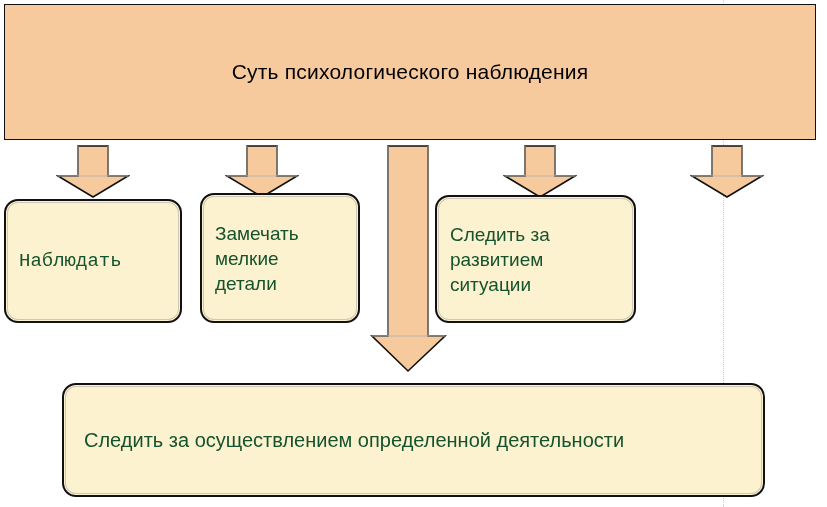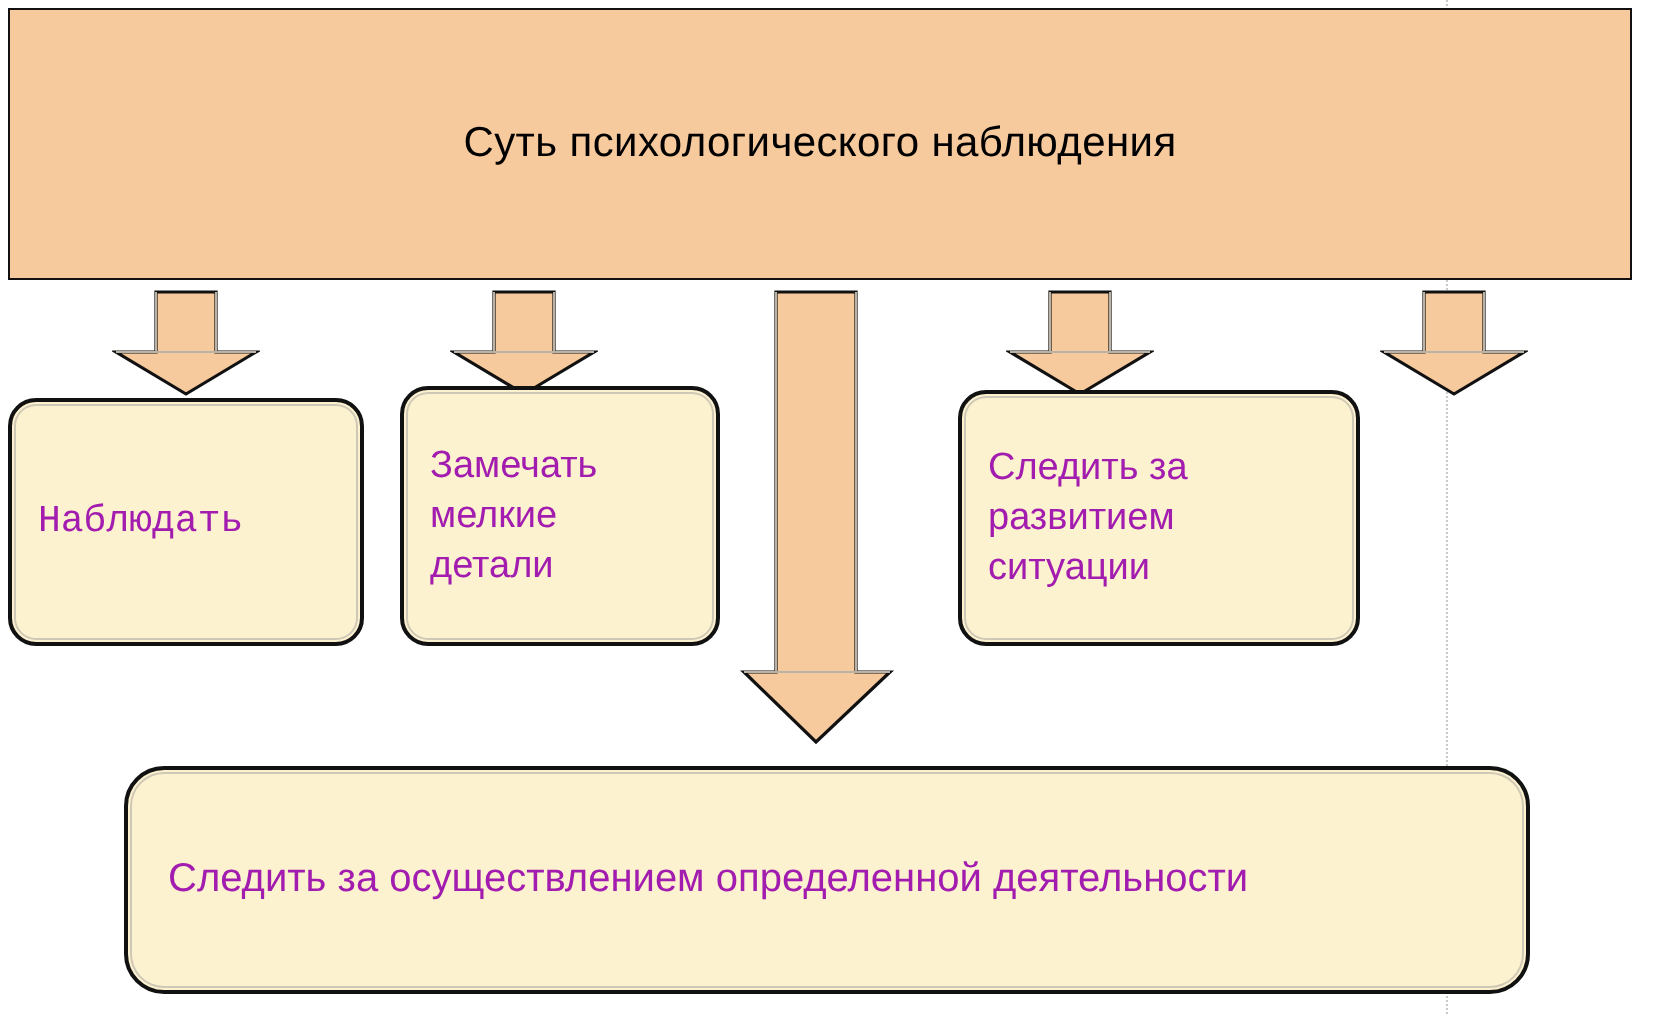--- a/index.html
+++ b/index.html
@@ -66,21 +66,21 @@
     box-shadow: inset 0 0 0 1px #FDF2CF, inset 0 0 0 2px #cfc8b6;
   }
   .rbox .rbox-text {
     position: absolute;
     left: 13px;
     right: 8px;
     top: 50%;
     transform: translateY(-50%);
     font-size: 19px;
     line-height: 25px;
-    color: #a21caf;
+    color: #14532d;
     text-align: left;
     white-space: pre-line;
   }
 
   
   .bottom-box .rbox-text {
     font-size: 20px;
     left: 20px;
     right: 14px;
   }
@@ -134,24 +134,24 @@
   <div class="rbox" style="left:4px; top:199px; width:178px; height:124px;font-family:Liberation Mono, monospace;">
     <div class="rbox-text">Наблюдать</div>
   </div>
 
   <div class="rbox" style="left:200px; top:193px; width:160px; height:130px;">
     <div class="rbox-text">Замечать
 мелкие
 детали</div>
   </div>
 
-  <div class="rbox" style="left:435px; top:195px; width:201px; height:128px;margin-left:44px;">
+  <div class="rbox" style="left:435px; top:195px; width:201px; height:128px;">
     <div class="rbox-text">Следить за
 развитием
 ситуации</div>
   </div>
 
 
-  <div class="rbox bottom-box" style="left:62px; top:383px; width:703px; height:114px;border-radius:20px;">
+  <div class="rbox bottom-box" style="left:62px; top:383px; width:703px; height:114px;">
     <div class="rbox-text">Следить за осуществлением определенной деятельности</div>
   </div>
 
 </div>
 
 </body></html>

